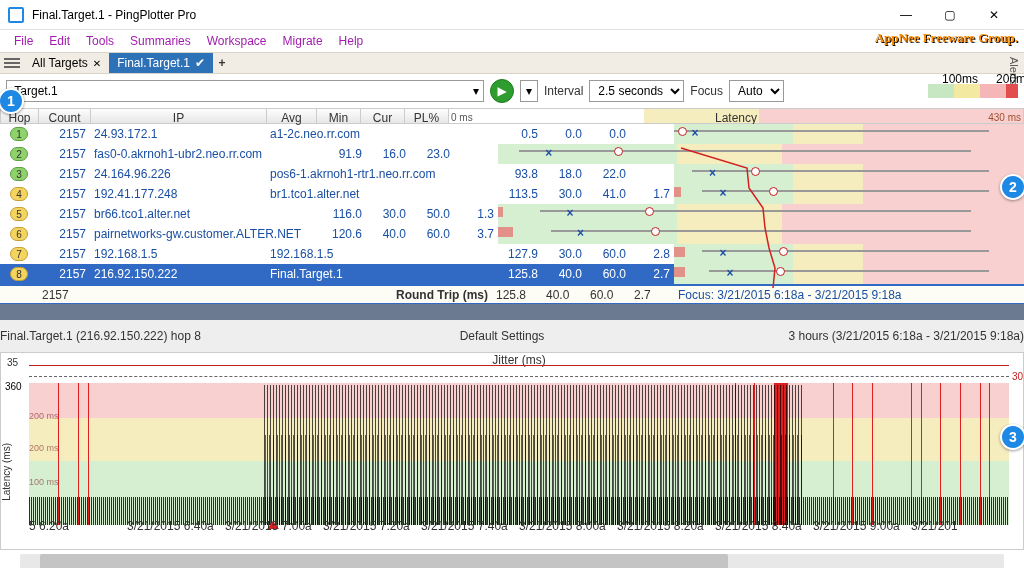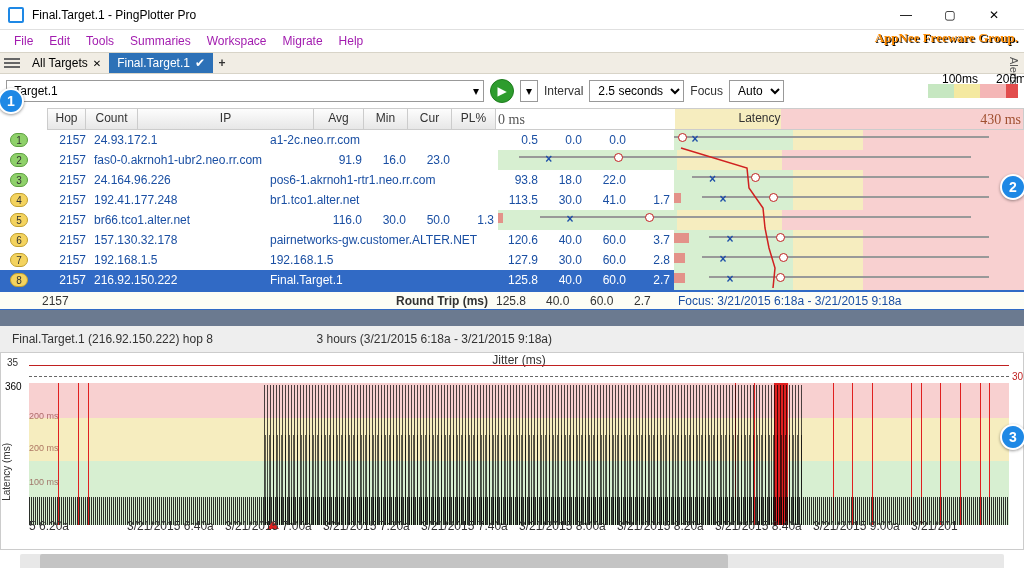--- a/index.html
+++ b/index.html
@@ -42,21 +42,21 @@
 .toolbar .legend .r { background: #f4b6b6; }
 .toolbar .legend .dr{ background: #e24d4d; width: 12px;}
 
 
 .marker { position: absolute; width: 26px; height: 26px; border-radius: 50%; background: #1e88e5; color: #fff; font-weight: bold; display: flex; align-items: center; justify-content: center; border: 2px solid #fff; box-shadow: 0 1px 3px rgba(0,0,0,0.4); z-index: 50; font-size: 14px;}
 .marker.m1 { left: -2px; top: 88px; }
 .marker.m2 { right: -2px; top: 174px; }
 .marker.m3 { right: -2px; top: 424px; }
 
 
-.grid-head { height: 22px; display: flex; background: linear-gradient(#fdfdfd,#e7e7e7); border: 1px solid #ccc; margin-left: 47px; }
+.grid-head { height: 16px; display: flex; background: linear-gradient(#fdfdfd,#e7e7e7); border: 1px solid #ccc; }
 .grid-head .col { border-right: 1px solid #ccc; padding: 2px 4px; text-align: center; color: #333; }
 .c-hop{width:38px;} .c-count{width:52px;} .c-ip{width:176px;text-align:center;} .c-name{width:226px;text-align:center;}
 .c-avg{width:50px;} .c-min{width:44px;} .c-cur{width:44px;} .c-pl{width:44px;}
 .c-lat{flex:1; position:relative;}
 
 .grid-body { }
 .row { height: 20px; display: flex; align-items: center; }
 .row .cell { padding: 0 4px; color: #1a4fa3;}
 .row .c-hop { display:flex; align-items:center; justify-content:center;}
 .hopnum { width: 18px; height: 14px; border-radius: 7px; background: #f4d35e; font-size: 10px; display:flex;align-items:center;justify-content:center; color:#333; border:1px solid #c0a030;}
@@ -72,21 +72,21 @@
 
 .grid-sel { background: #316ac5; color: #fff; }
 .grid-sel .cell { color:#fff !important;}
 
 .summary-row { height: 20px; display:flex; align-items:center; background:#fdfdf5; border-top:2px solid #316ac5; border-bottom:1px solid #316ac5;}
 .summary-row .cell { padding: 0 4px; color:#333;}
 .rt-label { font-weight: bold; text-align: right;}
 
 
 .infobar { height: 16px; background: #6b7a90; }
-.chart-header { height: 26px; display:flex; align-items:center; padding: 0 12px; color:#333; font-size:11px; background:#eee;}
+.chart-header { height: 32px; display:flex; align-items:center; padding: 0 0; color:#333; font-size:11px; background:#eee;}
 .chart-header .left{flex:0 0 260px;} .chart-header .mid{flex:1;text-align:center;} .chart-header .right{flex:0 0 280px; text-align:right;}
 
 
 .chart-wrap { height: 198px; position: relative; border: 1px solid #ccc; }
 .jitter-strip { position:absolute; left: 28px; right: 14px; top: 2px; height: 22px; border-bottom:1px dashed #666;}
 .jitter-strip .jlbl { position:absolute; top: -2px; left: 50%; transform:translateX(-50%); font-size:12px; text-decoration:underline; color:#333;}
 .jitter-strip .jval { position:absolute; left:-22px; top:2px; font-size:10px; color:#333;}
 .jitter-strip .j30 { position:absolute; right:-14px; bottom:-6px; font-size:10px; color:#c02020;}
 .jitter-line { position:absolute; left:0; right:0; top: 10px; height:1px; background:#c02020;}
 
@@ -104,21 +104,21 @@
 .wave-high { position:absolute; left:24%; width:55%; bottom:0; height: 140px; background: repeating-linear-gradient(90deg, #000 0, #000 1px, transparent 1px, transparent 3px); opacity:0.7;}
 .wave-high2 { position:absolute; left:24%; width:55%; bottom:0; height: 90px; background: repeating-linear-gradient(90deg, transparent 0, transparent 1px, #000 1px, #000 2px, transparent 2px, transparent 4px); opacity:0.6;}
 
 .red-tri { position:absolute; bottom:20px; left: 26%; width:0; height:0; border-left:6px solid transparent; border-right:6px solid transparent; border-bottom:8px solid #e02020;}
 
 
 .scroll { height:16px; margin: 4px 20px; background:#e8e8e8; border-radius:2px; display:flex;}
 .scroll .thumb { width: 70%; background:#c4c4c4; border-radius:2px; margin-left:2%;}
 
 
-.lat-head-labels { position:absolute; font-size:14px; color:#555;font-family:Liberation Serif, serif;}
+.lat-head-labels { position:absolute; font-size:10px; color:#555;}
 
 
 svg.latpoly { position:absolute; left: 677px; top: 140px; width: 330px; height: 164px; pointer-events:none;}
 </style>
 </head>
 <body>
 
 <div class="titlebar">
   <div class="app-icon"></div>
   <div class="title">Final.Target.1 - PingPlotter Pro</div>
@@ -289,21 +289,20 @@
       <div class="bar" style="left:8%;right:10%;"></div>
       <span class="x" style="left:13%;">×</span>
       <div class="dot" style="left:28%;"></div>
     </div>
     </div>
     <div class="row">
     <div class="cell c-hop">
         <span class="hopnum ">6</span>
       </div>
     <div class="cell c-count">2157</div>
-    <div class="cell c-ip">157.130.32.178</div>
     <div class="cell c-name">pairnetworks-gw.customer.ALTER.NET</div>
     <div class="cell c-avg">120.6</div>
     <div class="cell c-min">40.0</div>
     <div class="cell c-cur">60.0</div>
     <div class="cell c-pl">3.7</div>
     <div class="latcell">
       <div class="box" style="left:0;width:14.8px;"></div>
       <div class="bar" style="left:10%;right:10%;"></div>
       <span class="x" style="left:15%;">×</span>
       <div class="dot" style="left:29%;"></div>
@@ -360,20 +359,21 @@
   <div class="cell c-min">40.0</div>
   <div class="cell c-cur">60.0</div>
   <div class="cell c-pl">2.7</div>
   <div class="cell c-lat" style="flex:1;color:#1a4fa3;">Focus: 3/21/2015 6:18a - 3/21/2015 9:18a</div>
 </div>
 
 <div class="infobar"></div>
 
 <div class="chart-header">
   <div class="left">Final.Target.1 (216.92.150.222) hop 8</div>
+  <div class="mid">Default Settings</div>
   <div class="right">3 hours (3/21/2015 6:18a - 3/21/2015 9:18a)</div>
 </div>
 
 <div class="chart-wrap">
   <div class="jitter-strip">
     <span class="jlbl">Jitter (ms)</span>
     <span class="jval">35</span>
     <span class="j30">30</span>
     <div class="jitter-line"></div>
   </div>

